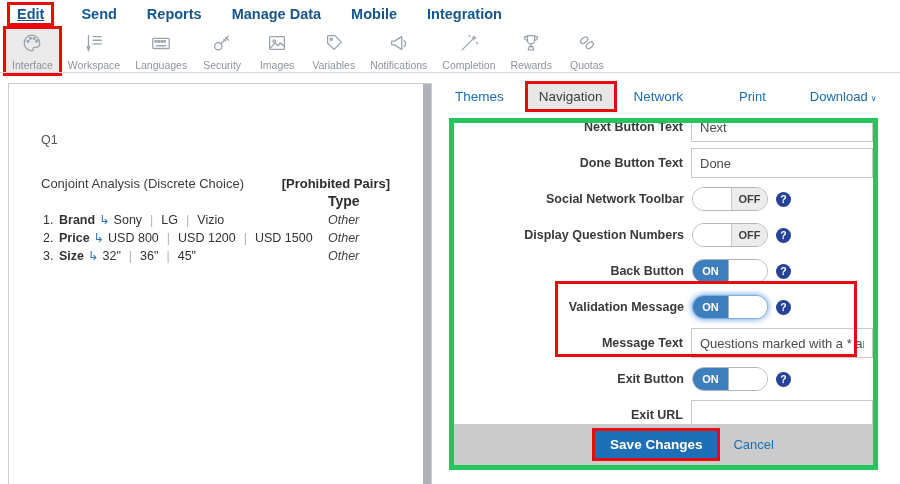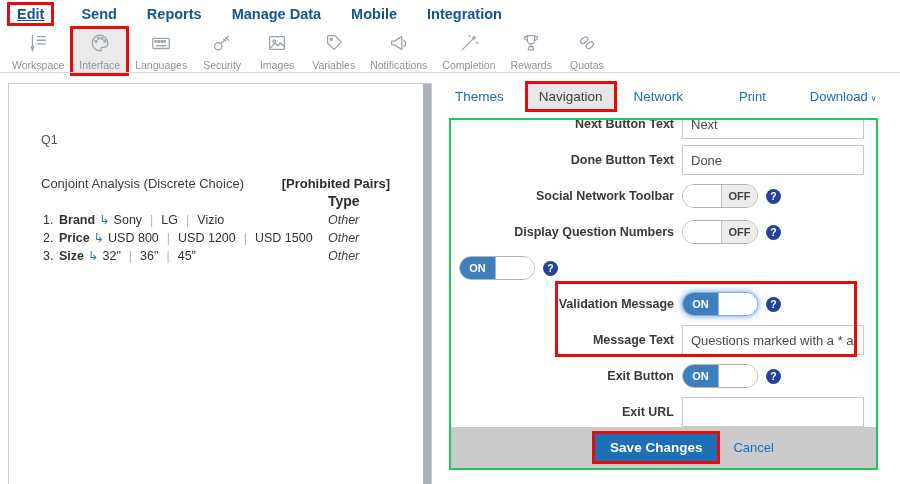--- a/index.html
+++ b/index.html
@@ -46,21 +46,21 @@
   .settings-panel { position: absolute; left: 437px; top: 75px; width: 463px; height: 409px; background: #fff; }
   .panel-header { display: flex; align-items: center; height: 42px; padding: 0 16px 0 18px; }
   .tab { font-size: 13.5px; color: #1b6db3; margin-right: 24px; cursor: pointer; white-space: nowrap; }
   .tab.active { color: #3c3c3c; background: #e7e7e7; padding: 5px 11px; margin-right: 20px; }
   .panel-actions { margin-left: auto; display: flex; align-items: center; gap: 12px; }
   .action-link { font-size: 13px; color: #1b6db3; cursor: pointer; white-space: nowrap; margin-left: 32px; }
   .chevron { font-size: 8px; color: #1b6db3; margin-left: 3px; }
   .close-icon { font-size: 16px; color: #696969; font-weight: 700; cursor: pointer; margin-left: 10px; }
 
   .panel-body { position: absolute; left: 12px; top: 43px; width: 429px; height: 352px;
-    border: 2px solid #22c55e; background: #fff; overflow: hidden; }
+    border: 5px solid #22c55e; background: #fff; overflow: hidden; padding-left: 7px; }
   .frow { display: flex; align-items: center; height: 36px; padding-left: 8px; }
   .frow:first-child { margin-top: -14px; }
   .flabel { width: 215px; text-align: right; font-size: 12.5px; font-weight: 700; color: #3a3a3a;
     margin-right: 8px; white-space: nowrap; }
   .ftext { width: 182px; height: 30px; border: 1px solid #c9c9c9; padding: 4px 8px;
     font-family: "Liberation Sans", sans-serif; font-size: 13px; color: #4a4a4a; background: #fff; }
   .toggle { display: flex; width: 76px; height: 24px; border: 1px solid #b4b4b4; border-radius: 12px;
     overflow: hidden; background: #fff; cursor: pointer; flex-shrink: 0; }
   .toggle .seg { width: 36px; display: flex; align-items: center; justify-content: center;
     font-size: 11px; font-weight: 700; }
@@ -88,39 +88,39 @@
 <nav class="topnav">
   <span class="nav-item active redbox"><span class="nav-label">Edit</span></span>
   <span class="nav-item">Send</span>
   <span class="nav-item">Reports</span>
   <span class="nav-item">Manage Data</span>
   <span class="nav-item">Mobile</span>
   <span class="nav-item">Integration</span>
 </nav>
 
 <div class="toolbar">
+  <div class="tool-btn selected redbox">
+    <span><svg width="22" height="22" viewBox="0 0 24 24">
+          <path d="M12 3.5a8.5 8.5 0 1 0 0 17c1.4 0 1.9-1 1.4-1.9-.5-1 0-1.9 1.4-1.9h1.7a4.3 4.3 0 0 0 4-4.4 8.8 8.8 0 0 0-8.5-8.8z"></path>
+          <circle cx="7.6" cy="10.2" r="1.1"></circle>
+          <circle cx="10.3" cy="6.9" r="1.1"></circle>
+          <circle cx="14.3" cy="6.9" r="1.1"></circle>
+          <circle cx="17.2" cy="9.8" r="1.1"></circle>
+        </svg></span>
+    <span class="tool-label">Interface</span>
+  </div>
   <div class="tool-btn">
     <span><svg width="22" height="22" viewBox="0 0 24 24">
           <line x1="6" y1="4" x2="6" y2="16"></line>
           <path d="M4.8 16h2.4L6 20.5 4.8 16z"></path>
           <line x1="11" y1="5" x2="20" y2="5"></line>
           <line x1="11" y1="9" x2="20" y2="9"></line>
           <line x1="11" y1="13" x2="20" y2="13"></line>
         </svg></span>
     <span class="tool-label">Workspace</span>
-  </div>
-  <div class="tool-btn selected redbox">
-    <span><svg width="22" height="22" viewBox="0 0 24 24">
-          <path d="M12 3.5a8.5 8.5 0 1 0 0 17c1.4 0 1.9-1 1.4-1.9-.5-1 0-1.9 1.4-1.9h1.7a4.3 4.3 0 0 0 4-4.4 8.8 8.8 0 0 0-8.5-8.8z"></path>
-          <circle cx="7.6" cy="10.2" r="1.1"></circle>
-          <circle cx="10.3" cy="6.9" r="1.1"></circle>
-          <circle cx="14.3" cy="6.9" r="1.1"></circle>
-          <circle cx="17.2" cy="9.8" r="1.1"></circle>
-        </svg></span>
-    <span class="tool-label">Interface</span>
   </div>
   <div class="tool-btn">
     <span><svg width="22" height="22" viewBox="0 0 24 24">
           <rect x="3" y="7" width="18" height="11" rx="1"></rect>
           <rect x="5.5" y="9.5" width="1.6" height="1.6"></rect>
           <rect x="8.7" y="9.5" width="1.6" height="1.6"></rect>
           <rect x="11.9" y="9.5" width="1.6" height="1.6"></rect>
           <rect x="15.1" y="9.5" width="1.6" height="1.6"></rect>
           <line x1="7" y1="15" x2="17" y2="15"></line>
         </svg></span>
@@ -251,20 +251,21 @@
     <div class="frow">
       <label class="flabel">Display Question Numbers</label>
       <span class="toggle off">
           <span class="pad"></span>
           <span class="seg">OFF</span>
         </span>
       <span class="help">?</span>
     </div>
 
     <div class="frow">
+      <label class="flabel">Back Button</label>
       <span class="toggle on">
           <span class="seg">ON</span>
           <span class="pad"></span>
         </span>
       <span class="help">?</span>
     </div>
 
     <div class="frow">
       <label class="flabel">Validation Message</label>
       <span class="toggle on focused">

